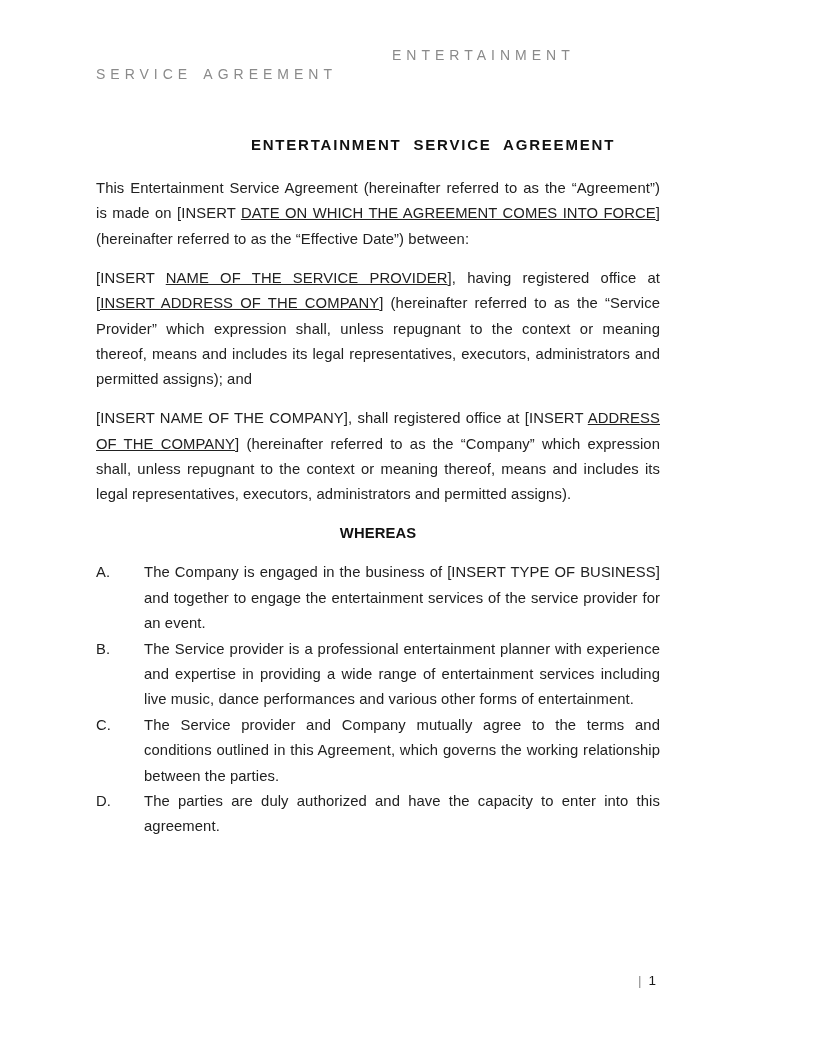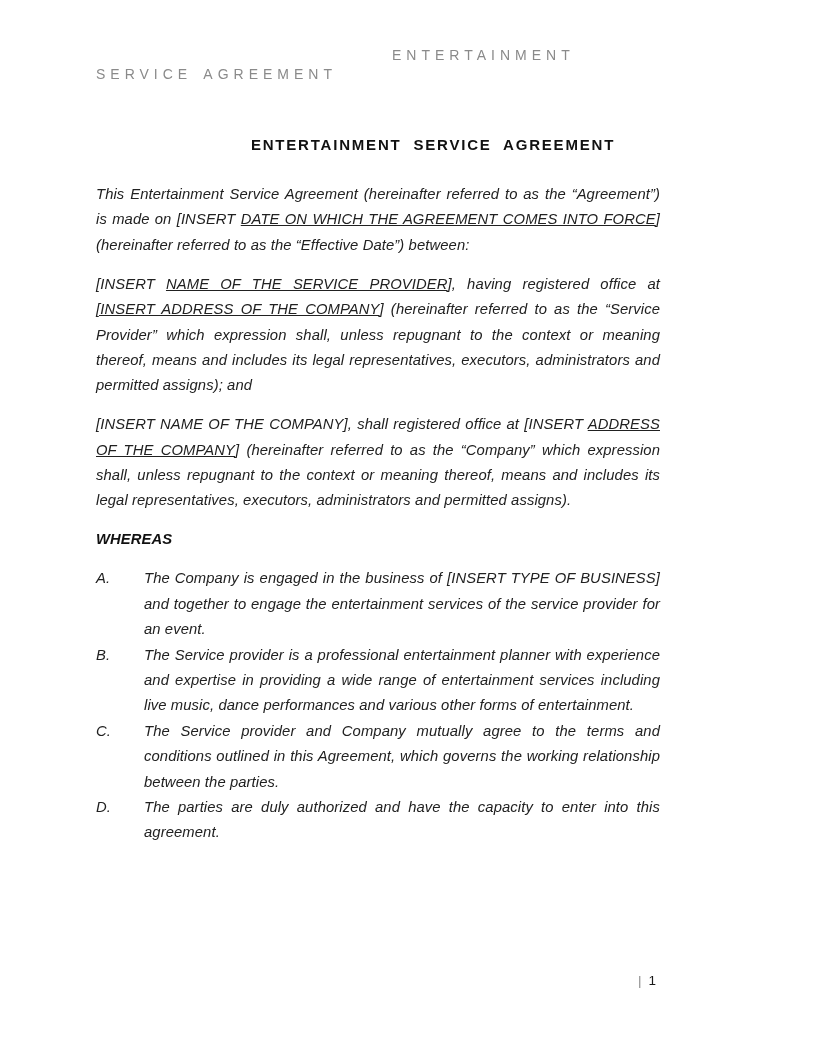--- a/index.html
+++ b/index.html
@@ -26,25 +26,26 @@
   .doc-title {
     font-size: 15px;
     font-weight: bold;
     letter-spacing: 1.8px;
     word-spacing: 6px;
     text-align: center;
     padding-left: 110px;
     margin: 53px 0 0 0;
     color: #111111;
   }
-  .doc-body { margin-top: 29px; font-style: italic; }
+  .doc-body { margin-top: 23px; }
   .para, .heading, .list-item {
     font-size: 14.8px;
     line-height: 25.4px;
     letter-spacing: 0.1px;
+    text-align: center;
   }
   .para { margin: 0 0 13.5px 0; text-align: justify; }
   .heading { font-weight: bold; margin: 0 0 13.5px 0; color: #111111; }
   .u { text-decoration: underline; }
   .list { margin: 0; }
   .list-item { position: relative; padding-left: 48px; text-align: justify; }
   .list-marker { position: absolute; left: 0; top: 0; }
   .page-footer {
     position: absolute;
     top: 971px;

